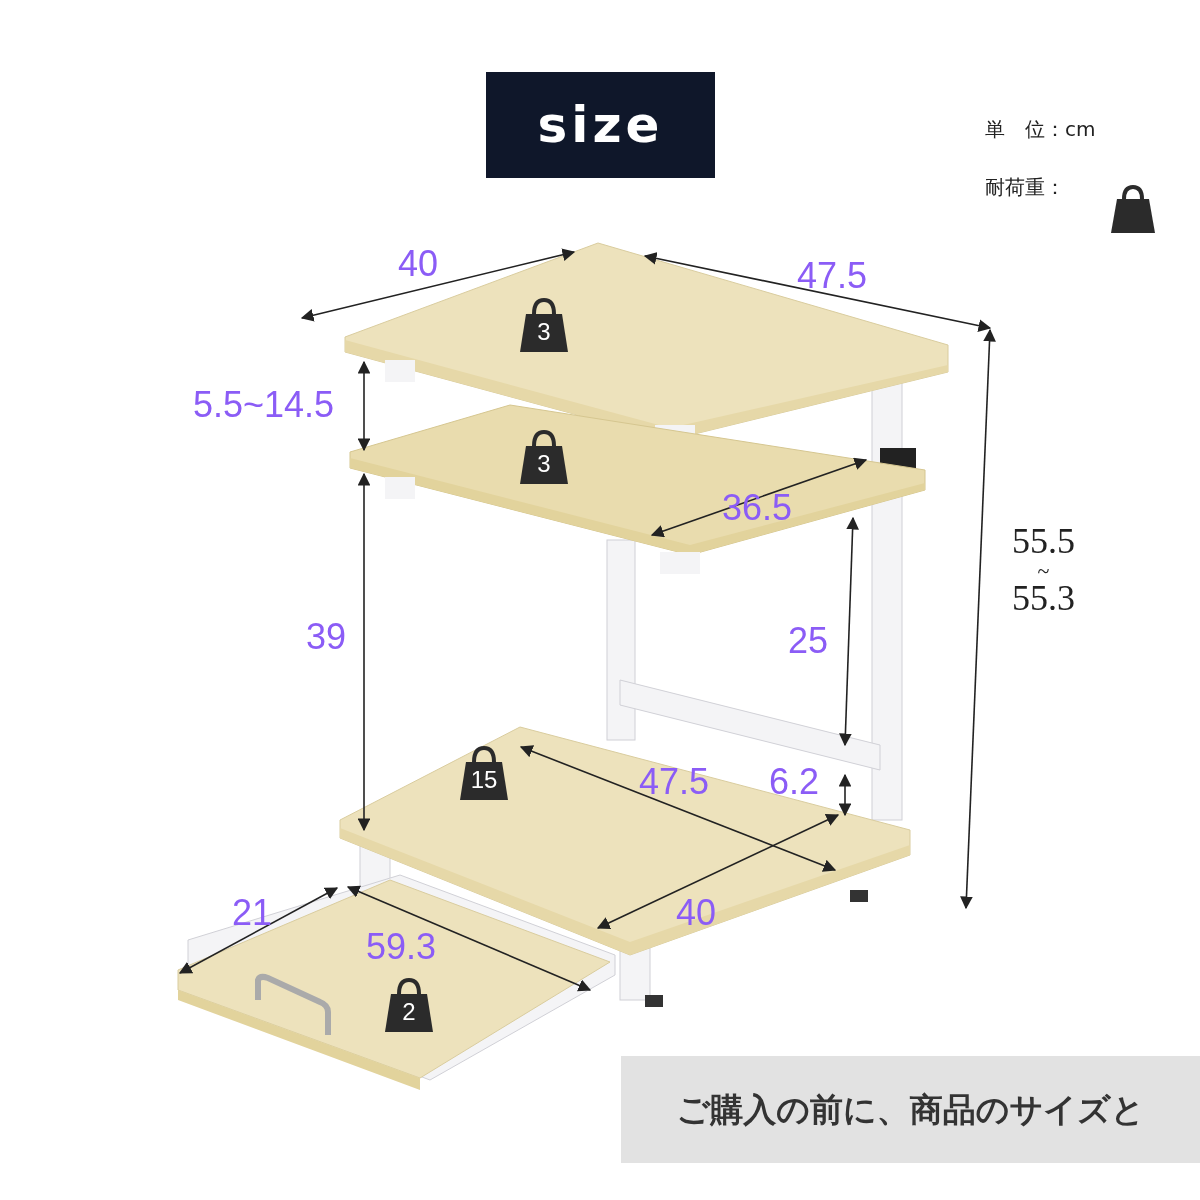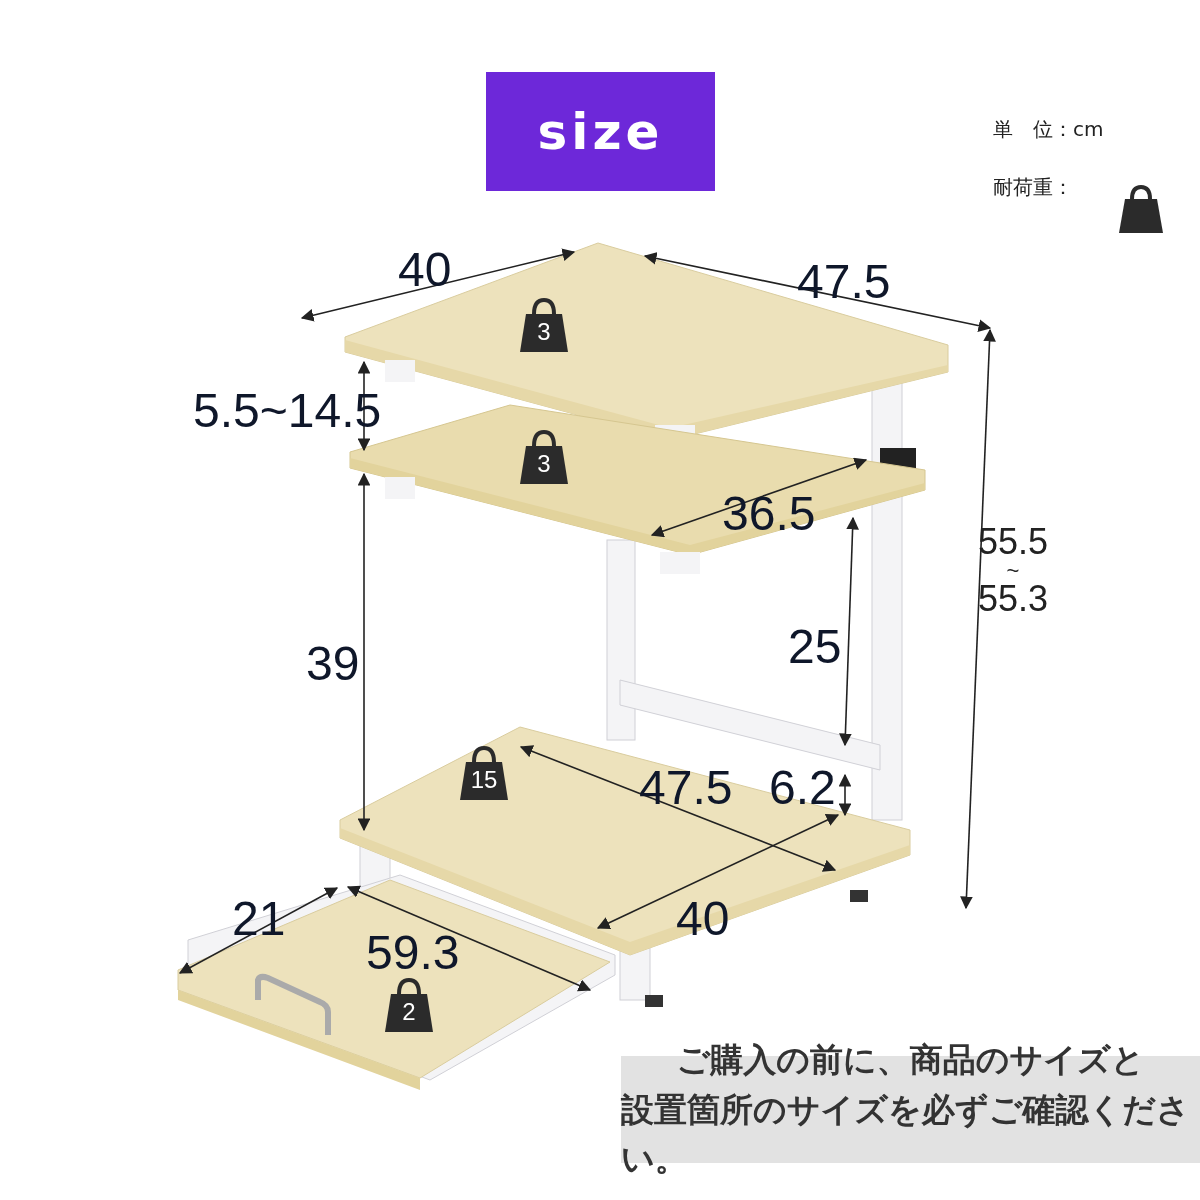--- a/index.html
+++ b/index.html
@@ -1,24 +1,24 @@
 <!DOCTYPE html>
 <html><head>
 <meta charset="utf-8">
 <style>
   html,body{margin:0;padding:0;background:#fff;}
   body{width:1200px;height:1200px;position:relative;overflow:hidden;font-family:"Liberation Sans",sans-serif;color:#222;}
-  .title-box{position:absolute;left:486px;top:72px;width:229px;height:119px;background:#6d28d9;display:flex;align-items:center;justify-content:center;}
+  .title-box{position:absolute;left:486px;top:72px;width:229px;height:106px;background:#0f172a;display:flex;align-items:center;justify-content:center;}
   .title-box span{color:#fff;font-family:"DejaVu Sans",sans-serif;font-weight:bold;font-size:50px;letter-spacing:4px;}
-  .legend{position:absolute;left:985px;top:112px;font-family:"DejaVu Sans",sans-serif;font-size:20px;color:#222;margin-left:8px;}
+  .legend{position:absolute;left:985px;top:112px;font-family:"DejaVu Sans",sans-serif;font-size:20px;color:#222;}
   .legend .row{display:flex;align-items:center;height:34px;margin-bottom:24px;}
   .legend .row span{white-space:pre;}
   .kgbag{display:inline-block;width:52px;height:52px;margin-left:4px;position:relative;top:-2px;}
   svg.diagram{position:absolute;left:0;top:0;}
-  .dim{position:absolute;font-family:"Liberation Sans",sans-serif;font-size:48px;color:#0f172a;line-height:1;white-space:nowrap;}
+  .dim{position:absolute;font-family:"Liberation Sans",sans-serif;font-size:36px;color:#8b5cf6;line-height:1;white-space:nowrap;}
   .dimv{position:absolute;font-family:"Liberation Sans",sans-serif;font-size:36px;color:#222;line-height:1.1;text-align:center;}
   .bag{position:absolute;width:56px;height:58px;}
   .bag span{position:absolute;left:0;right:0;top:22px;text-align:center;color:#fff;font-size:24px;font-family:"Liberation Sans",sans-serif;}
   .notice{position:absolute;left:621px;top:1056px;width:579px;height:107px;background:#e2e2e2;display:flex;flex-direction:column;align-items:center;justify-content:center;font-family:"DejaVu Sans",sans-serif;font-size:33px;font-weight:bold;color:#333;line-height:1.5;}
 </style>
 </head>
 <body>
 
 <div class="title-box">
   <span>size</span>
@@ -127,29 +127,28 @@
       <path d="M18 18 Q18 4 28 4 Q38 4 38 18" fill="none" stroke="#2b2b2b" stroke-width="4"></path>
       <path d="M10 18 H46 L52 56 H4 Z" fill="#2b2b2b"></path>
     </svg>
   <span>2</span>
 </div>
 
 <div class="dim" style="left:398px;top:246px;">40</div>
 <div class="dim" style="left:797px;top:258px;">47.5</div>
 <div class="dim" style="left:193px;top:387px;">5.5~14.5</div>
 <div class="dim" style="left:722px;top:490px;text-align:center;">36.5</div>
-<div class="dim" style="left:306px;top:640px;">39</div>
+<div class="dim" style="left:306px;top:619px;">39</div>
 <div class="dim" style="left:788px;top:623px;">25</div>
-<div class="dimv" style="left:978px;top:522px;">
+<div class="dimv" style="left:1012px;top:522px;font-family:Liberation Serif, serif;">
   <div>55.5</div>
   <div style="font-size:22px;line-height:0.8;">~</div>
   <div>55.3</div>
 </div>
 <div class="dim" style="left:639px;top:764px;">47.5</div>
 <div class="dim" style="left:769px;top:764px;">6.2</div>
 <div class="dim" style="left:676px;top:895px;">40</div>
 <div class="dim" style="left:232px;top:895px;">21</div>
 <div class="dim" style="left:366px;top:929px;">59.3</div>
 
 <div class="notice">
   <div>ご購入の前に、商品のサイズと</div>
-  <div>設置箇所のサイズを必ずご確認ください。</div>
 </div>
 
 </body></html>

